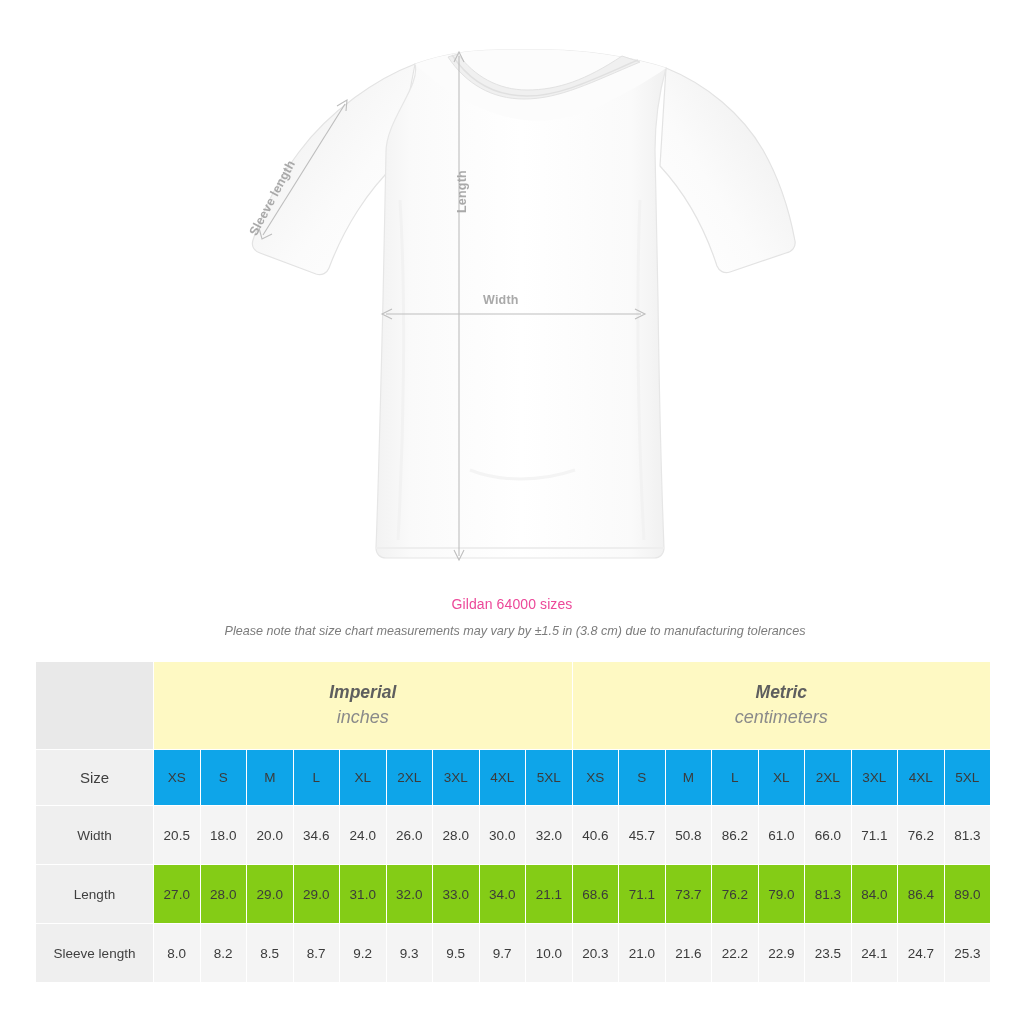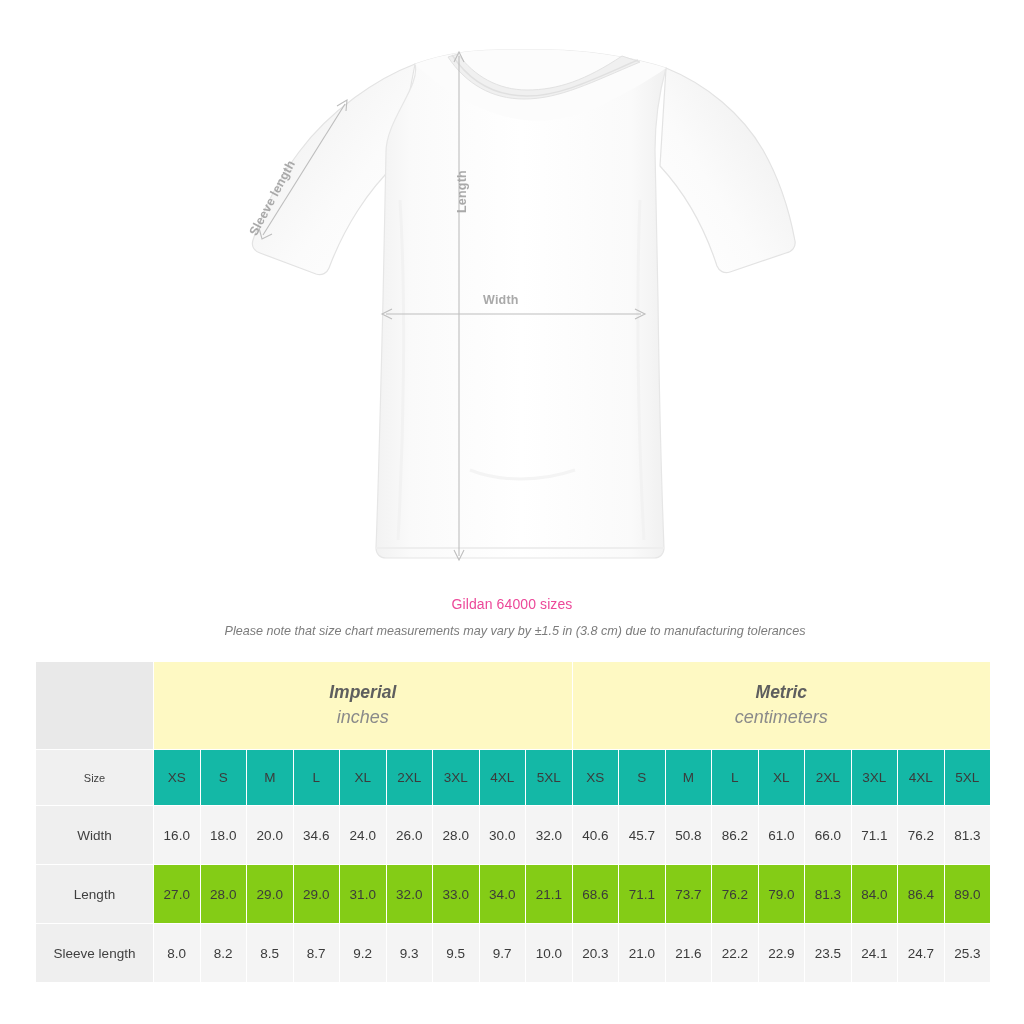--- a/index.html
+++ b/index.html
@@ -103,28 +103,28 @@
     font-style: italic;
     color: #8a8a8a;
     padding-top: 5px;
   }
   .corner-cell {
     background: #e9e9e9;
   }
 
   tr.head-row td, tr.head-row th { height: 56px; }
   .col-head {
-    background: #14b8a6;
+    background: #0ea5e9;
     font-size: 13.5px;
     font-weight: bold;
     color: #3b3b3b;
   }
   .row-label-head {
     background: #f0f0f0;
-    font-size: 11px;
+    font-size: 15px;
     font-weight: bold;
     color: #3f3f3f;
   }
   .row-label {
     background: #efefef;
     font-size: 13.5px;
     font-weight: bold;
     color: #3f3f3f;
   }
   tr.data-row td { height: 59px; }
@@ -271,21 +271,21 @@
           <td class="col-head">L</td>
           <td class="col-head">XL</td>
           <td class="col-head">2XL</td>
           <td class="col-head">3XL</td>
           <td class="col-head">4XL</td>
           <td class="col-head">5XL</td>
         </tr>
 
         <tr class="data-row">
           <td class="row-label">Width</td>
-          <td class="cell-odd">16.0</td>
+          <td class="cell-odd">20.5</td>
           <td class="cell-odd">18.0</td>
           <td class="cell-odd">20.0</td>
           <td class="cell-odd">34.6</td>
           <td class="cell-odd">24.0</td>
           <td class="cell-odd">26.0</td>
           <td class="cell-odd">28.0</td>
           <td class="cell-odd">30.0</td>
           <td class="cell-odd">32.0</td>
           <td class="cell-odd">40.6</td>
           <td class="cell-odd">45.7</td>

